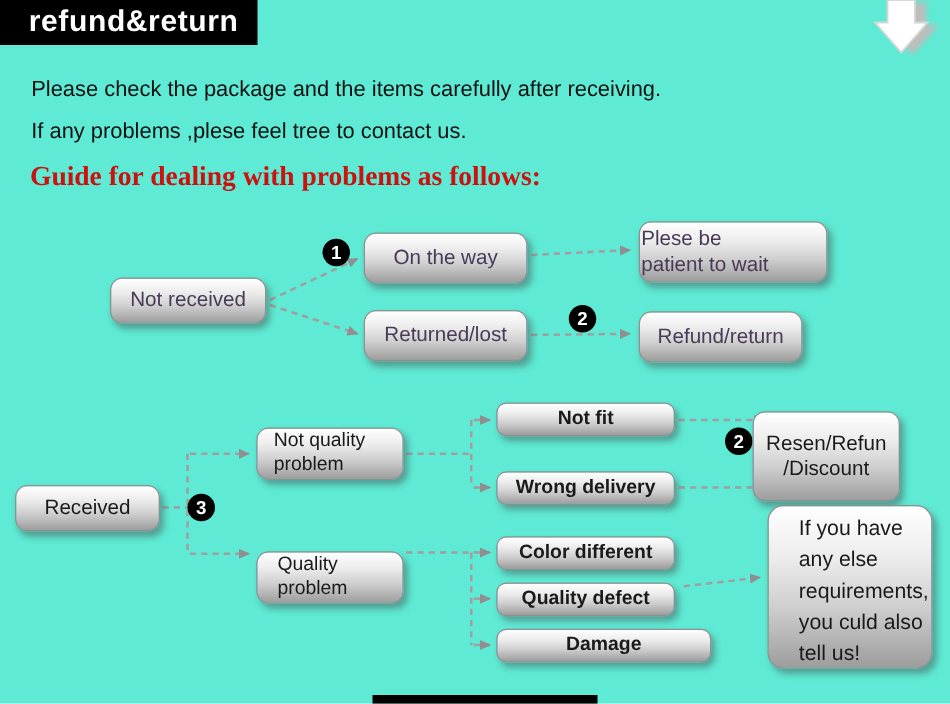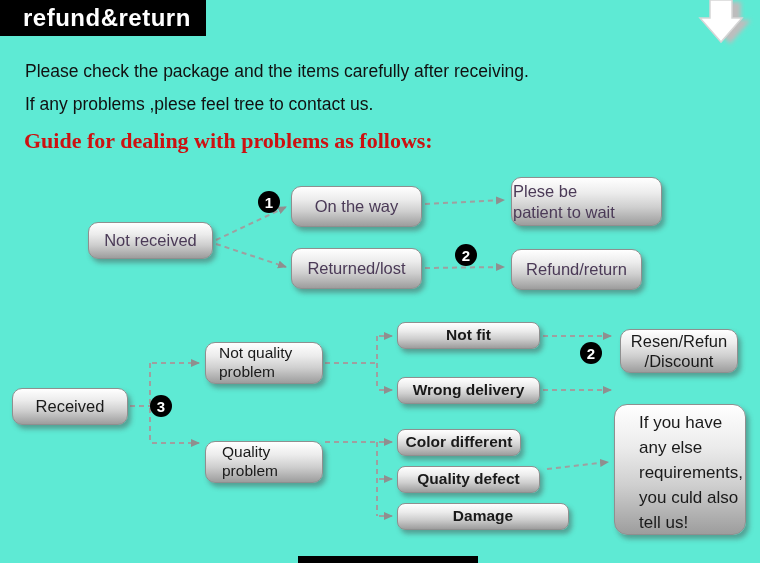--- a/index.html
+++ b/index.html
@@ -131,24 +131,24 @@
   <div class="node" style="left:12px; top:388px; width:116px; height:37px;">Received</div>
   <div class="badge" style="left:150px; top:395px;">3</div>
   <div class="node left" style="left:205px; top:342px; width:118px; height:42px; padding-left:13px; font-size:15.5px;">Not quality
 problem</div>
   <div class="node left" style="left:205px; top:441px; width:118px; height:42px; padding-left:16px; font-size:15.5px;">Quality
 problem</div>
 
   <div class="node small" style="left:397px; top:322px; width:143px; height:27px;">Not fit</div>
   <div class="node small" style="left:397px; top:377px; width:143px; height:27px;">Wrong delivery</div>
   <div class="badge" style="left:580px; top:342px;">2</div>
-  <div class="node" style="left:620px; top:329px; width:118px; height:44px;">Resen/Refun
+  <div class="node" style="left:602px; top:329px; width:118px; height:72px;">Resen/Refun
 /Discount</div>
 
-  <div class="node small" style="left:397px; top:429px; width:124px; height:27px;">Color different</div>
+  <div class="node small" style="left:397px; top:429px; width:143px; height:27px;">Color different</div>
   <div class="node small" style="left:397px; top:466px; width:143px; height:27px;">Quality defect</div>
   <div class="node small" style="left:397px; top:503px; width:172px; height:27px;">Damage</div>
 
   <div class="node note" style="left:614px; top:404px; width:132px; height:131px;">If you have
 any else
 requirements,
 you culd also
 tell us!</div>
 
   <div class="bottom-bar"></div>

